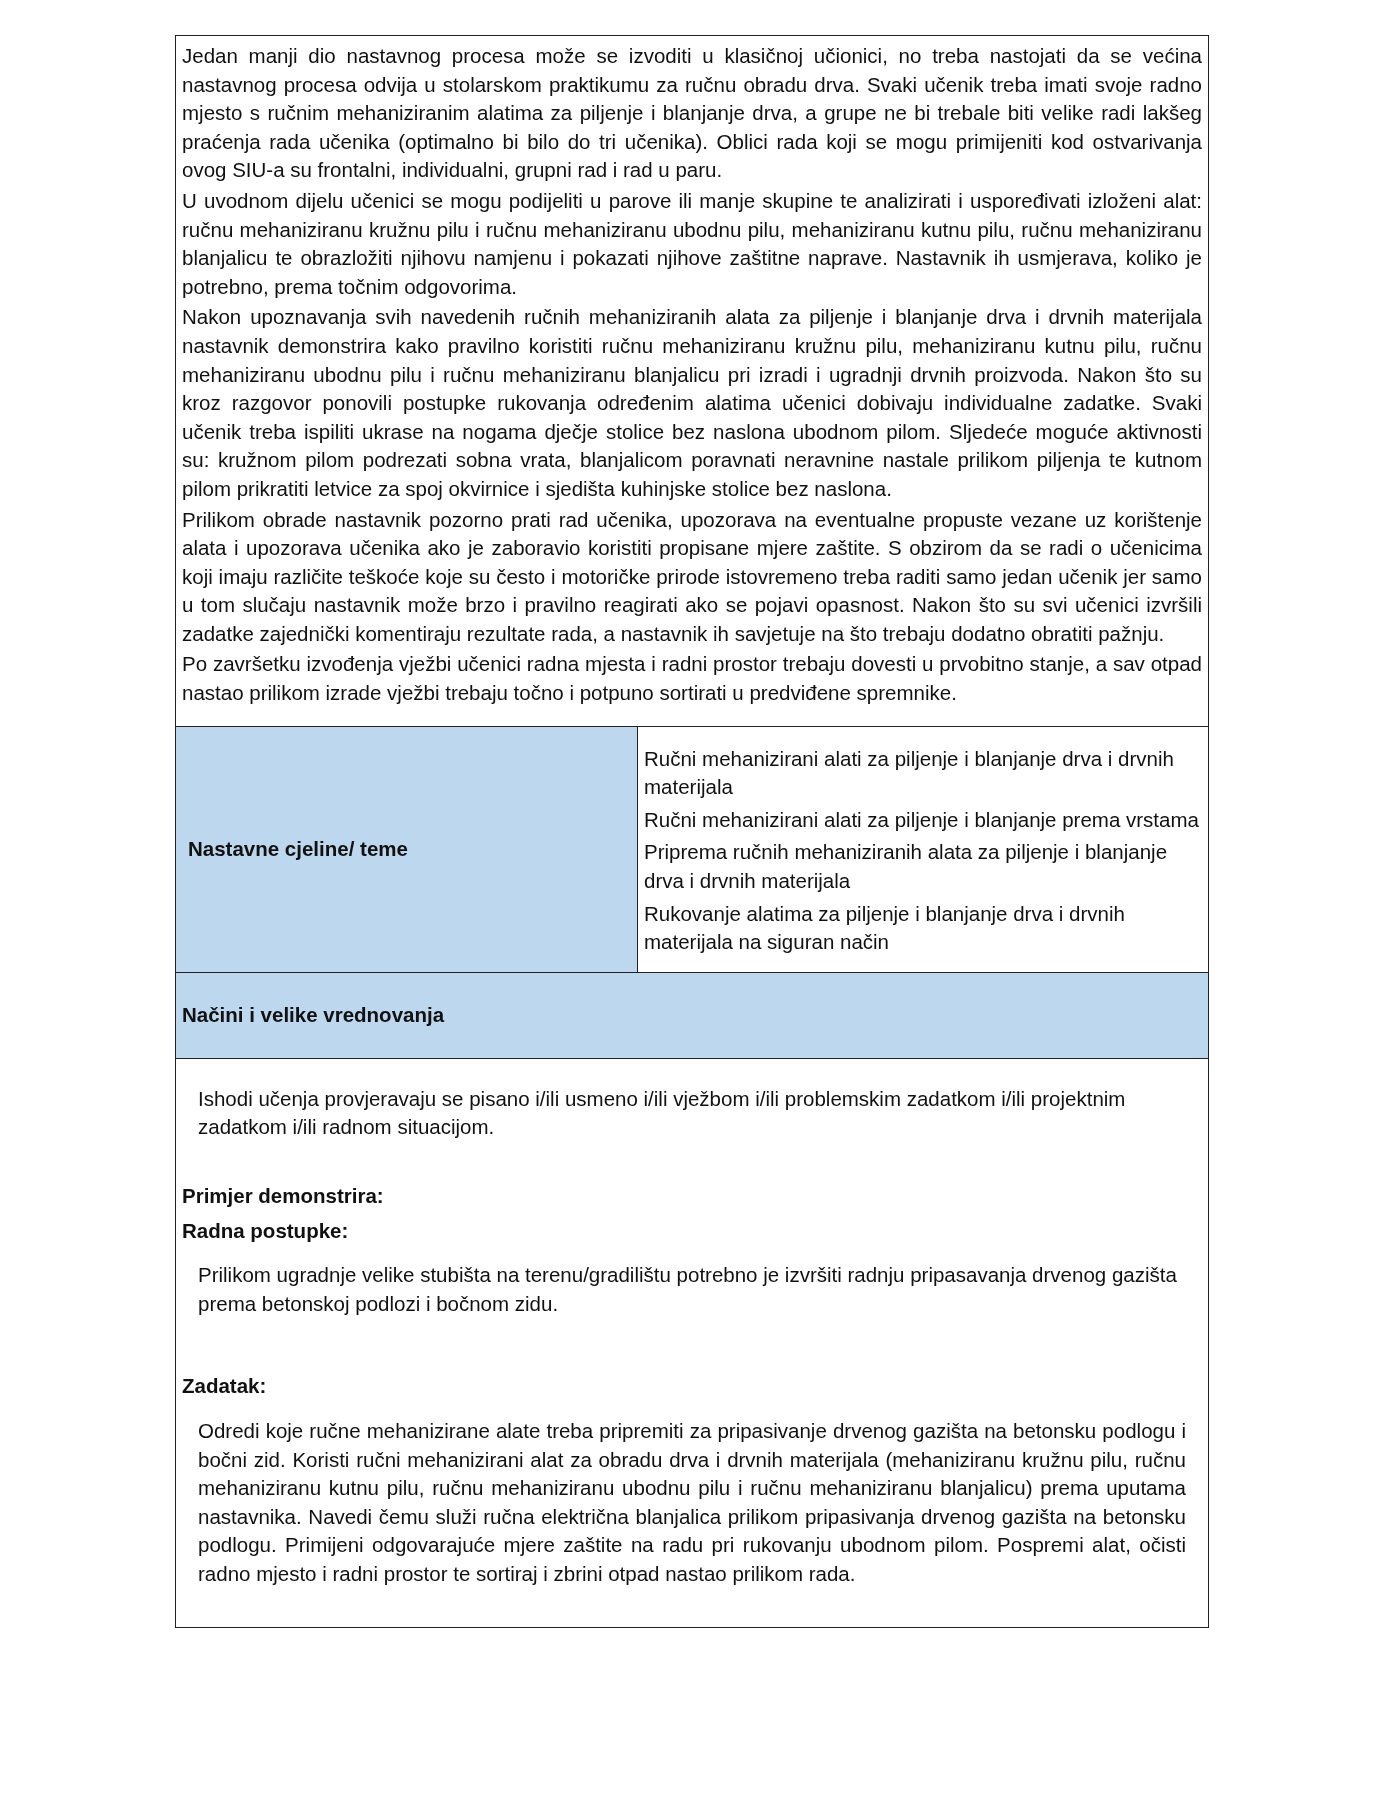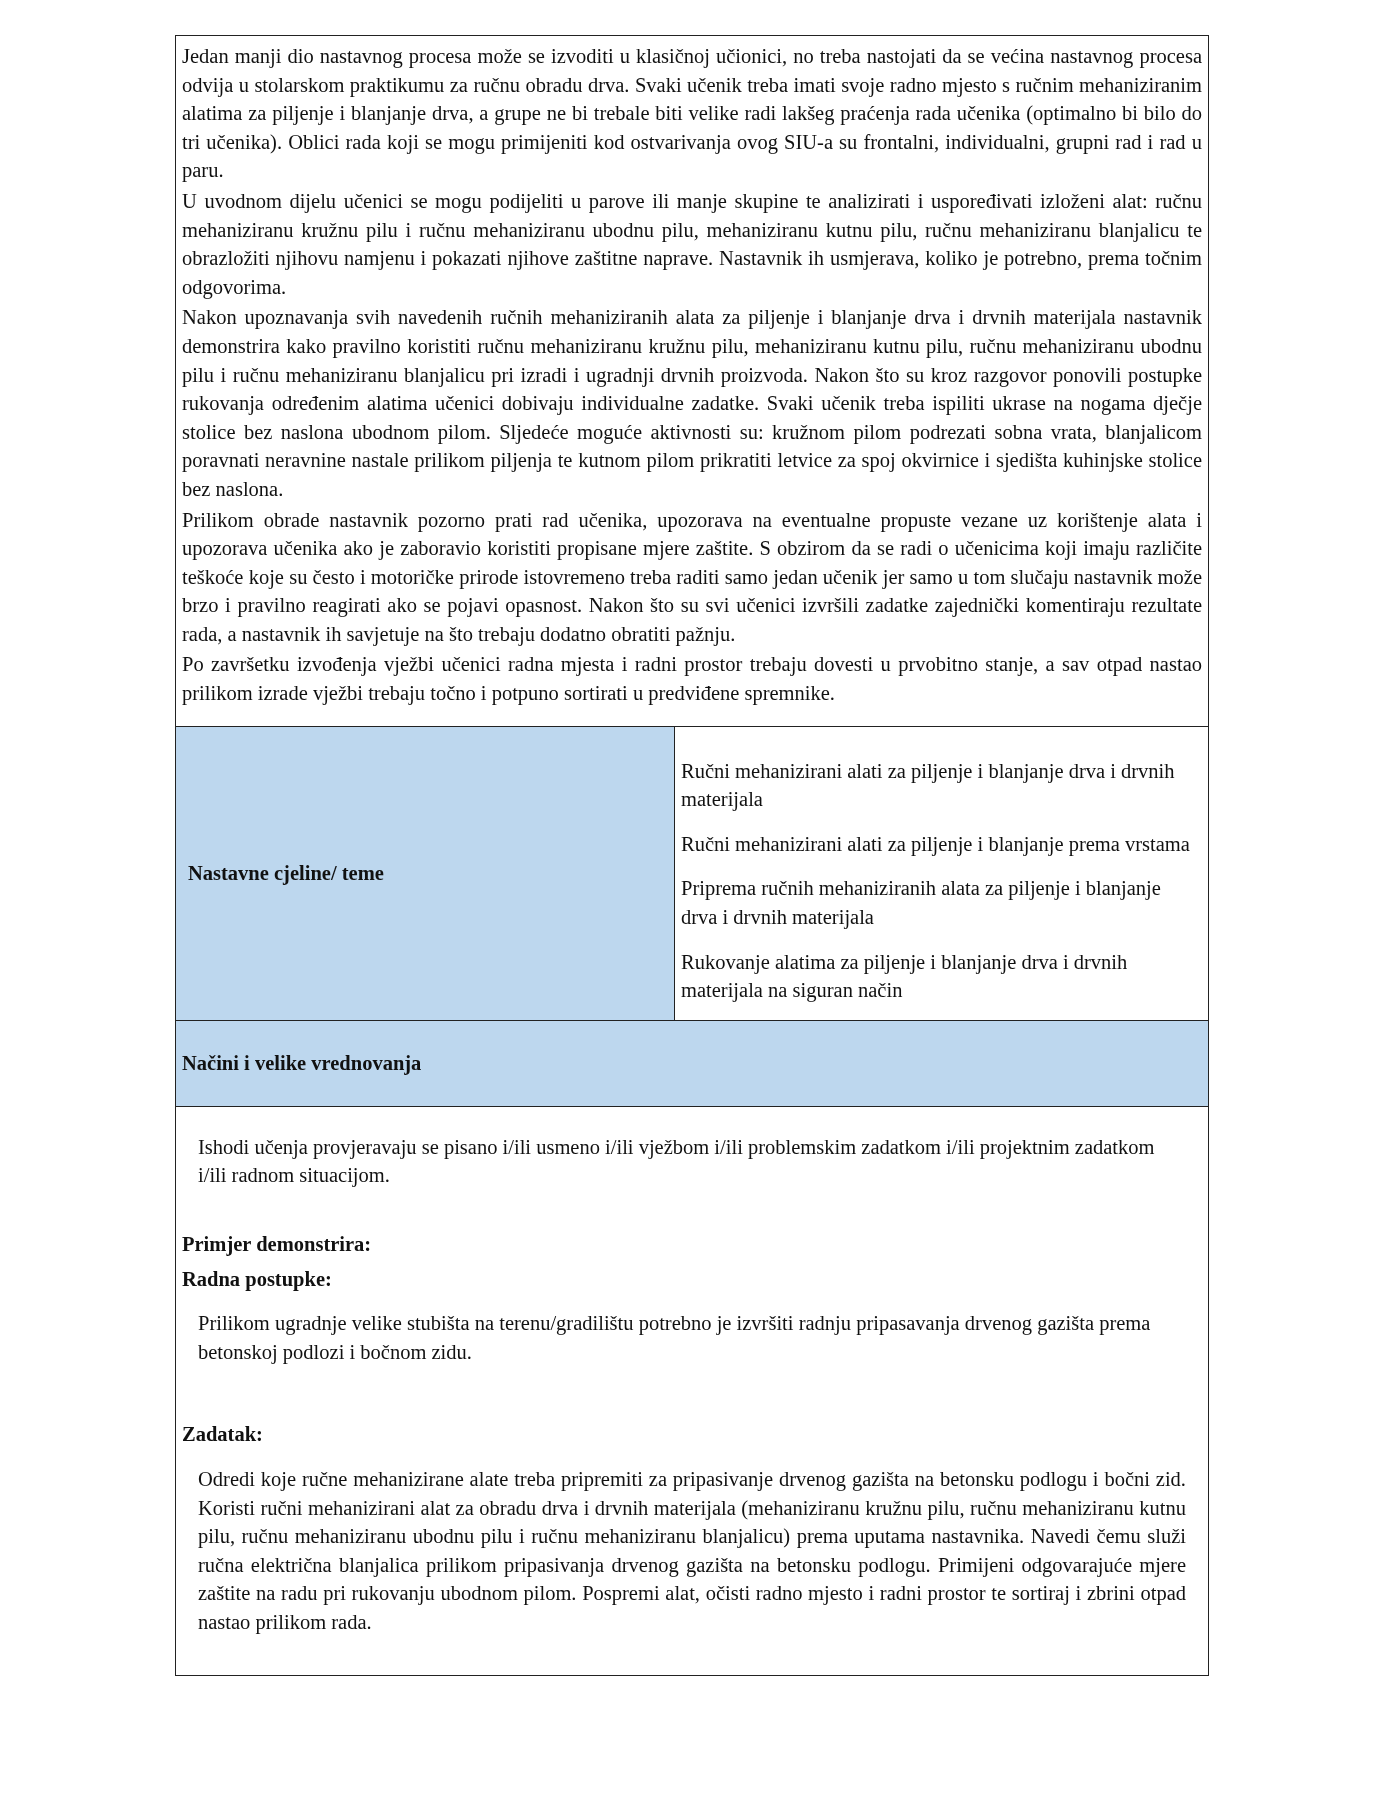--- a/index.html
+++ b/index.html
@@ -1,31 +1,31 @@
 <!DOCTYPE html>
 <html><head>
   <meta charset="utf-8">
   <style>
     html, body { margin: 0; padding: 0; background: #ffffff; }
     body { width: 1386px; height: 1797px; position: relative; }
     .doc {
       position: absolute; left: 175px; top: 35px; width: 1034px;
       border: 1.5px solid #222; box-sizing: border-box;
-      font-family: Liberation Serif, serif;
+      font-family: Liberation Sans, sans-serif;
       color: #111; font-size: 20.5px; line-height: 28.6px;
     }
     .row { display: flex; border-top: 1.5px solid #222; }
     .row:first-child { border-top: none; }
     .cell { box-sizing: border-box; padding: 0 6px; }
     .intro { padding: 6px 6px 16px 6px; text-align: justify; }
     .intro p { margin: 0 0 2px 0; }
     .blue { background: #bdd7ee; }
-    .left-col { width: 499px; border-right: 1.5px solid #222; display: flex; align-items: center; padding-left: 12px; }
+    .left-col { width: 462px; border-right: 1.5px solid #222; display: flex; align-items: center; padding-left: 12px; }
     .right-col { flex: 1; padding: 14px 6px 14px 6px; }
-    .right-col p { margin: 16px 0 1px 0; }
+    .right-col p { margin: 4px 0 1px 0; }
     .bold { font-weight: bold; }
     .header-row { height: 85px; display: flex; align-items: center; }
     .eval { padding: 10px 6px 22px 6px; text-align: justify; }
     .eval p { margin: 16px; }
     .spacer { height: 24px; }
     .spacer-lg { height: 38px; }
     .sub-h { margin: 0 0 6px 0 !important; }
   </style>
 </head>
 <body>

